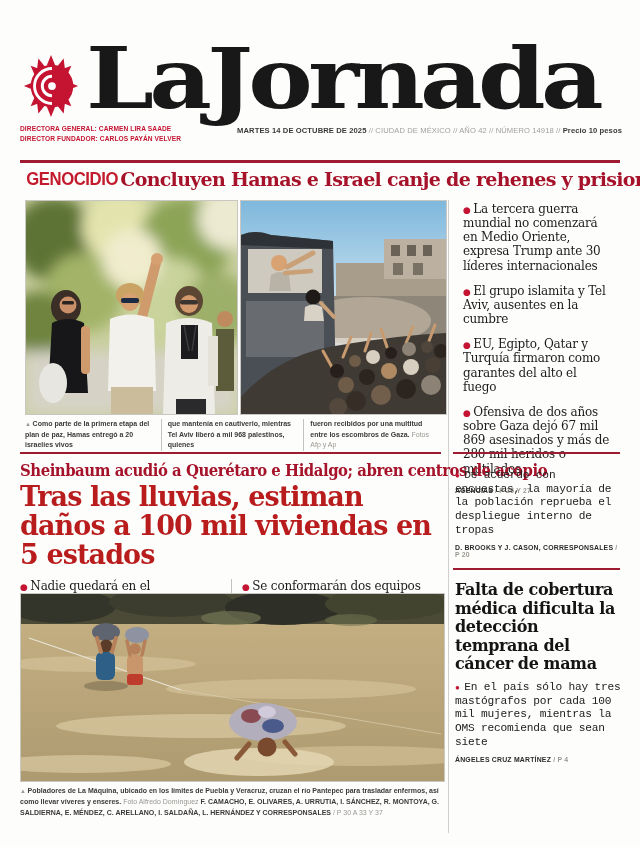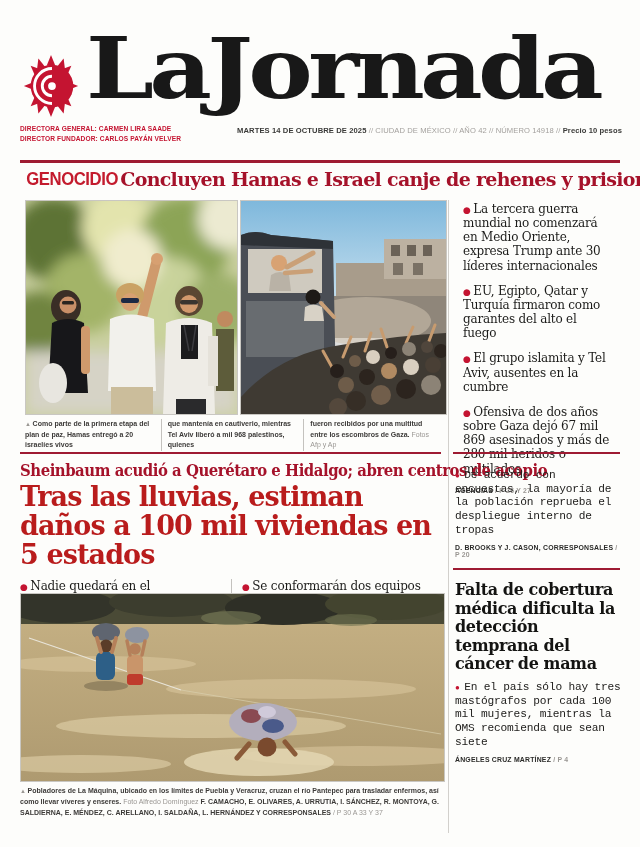--- a/index.html
+++ b/index.html
@@ -4,21 +4,21 @@
 <style>
   html,body { margin:0; padding:0; }
   body {
     width:640px; height:847px; background:#fdfdfb; position:relative;
     font-family:"Liberation Sans", sans-serif; color:#1a1a18; overflow:hidden;
   }
   .abs { position:absolute; }
 
   
   .masthead { left:20px; top:28px; width:602px; }
-  .brandrow { display:flex; align-items:flex-start; }
+  .brandrow { display:flex; align-items:flex-end; }
   .logo { width:62px; height:64px; margin-top:26px; flex:0 0 auto; }
   .wordmark {
     font-family:"DejaVu Serif", serif; font-weight:bold; font-size:82px;
     line-height:0.98; letter-spacing:-4px; color:#181818; white-space:nowrap;
     transform:scaleX(1.18) scaleY(1.02); transform-origin:left top; margin-left:4px;
   }
   .inforow { display:flex; margin-top:6px; align-items:flex-start; }
   .staff { width:225px; }
   .staff div { font-size:6.6px; font-weight:bold; color:#c41431; line-height:1.55; letter-spacing:.1px; }
   .dateline { flex:1; font-size:7.6px; letter-spacing:.1px; padding-top:2px; white-space:nowrap; }
@@ -256,22 +256,22 @@
       <circle cx="165" cy="188" r="10" fill="#2c241e"></circle>
         <circle cx="190" cy="184" r="10" fill="#8c8376"></circle>
       <circle cx="97" cy="206" r="9" fill="#54483c"></circle>
     </g>
   </svg>
 </div>
 
 <div class="abs leadbullets">
   <ul>
     <li>La tercera guerra mundial no comenzará en Medio Oriente, expresa Trump ante 30 líderes internacionales</li>
+    <li>El grupo islamita y Tel Aviv, ausentes en la cumbre</li>
     <li>EU, Egipto, Qatar y Turquía firmaron como garantes del alto el fuego</li>
-    <li>El grupo islamita y Tel Aviv, ausentes en la cumbre</li>
     <li>Ofensiva de dos años sobre Gaza dejó 67 mil 869 asesinados y más de 280 mil heridos o mutilados</li>
   </ul>
   <div class="byline"><span>AGENCIAS</span><span class="g"> / P 26 Y 27</span></div>
 </div>
 
 <div class="abs lead-captions">
   <div class="capcol"><span class="tri">▲ </span><span>Como parte de la primera etapa del plan de paz, Hamas entregó a 20 israelíes vivos</span></div>
   <div class="capcol"><span>que mantenía en cautiverio, mientras Tel Aviv liberó a mil 968 palestinos, quienes</span></div>
   <div class="capcol"><span>fueron recibidos por una multitud entre los escombros de Gaza. </span><span class="credit">Fotos Afp y Ap</span></div>
 </div>

